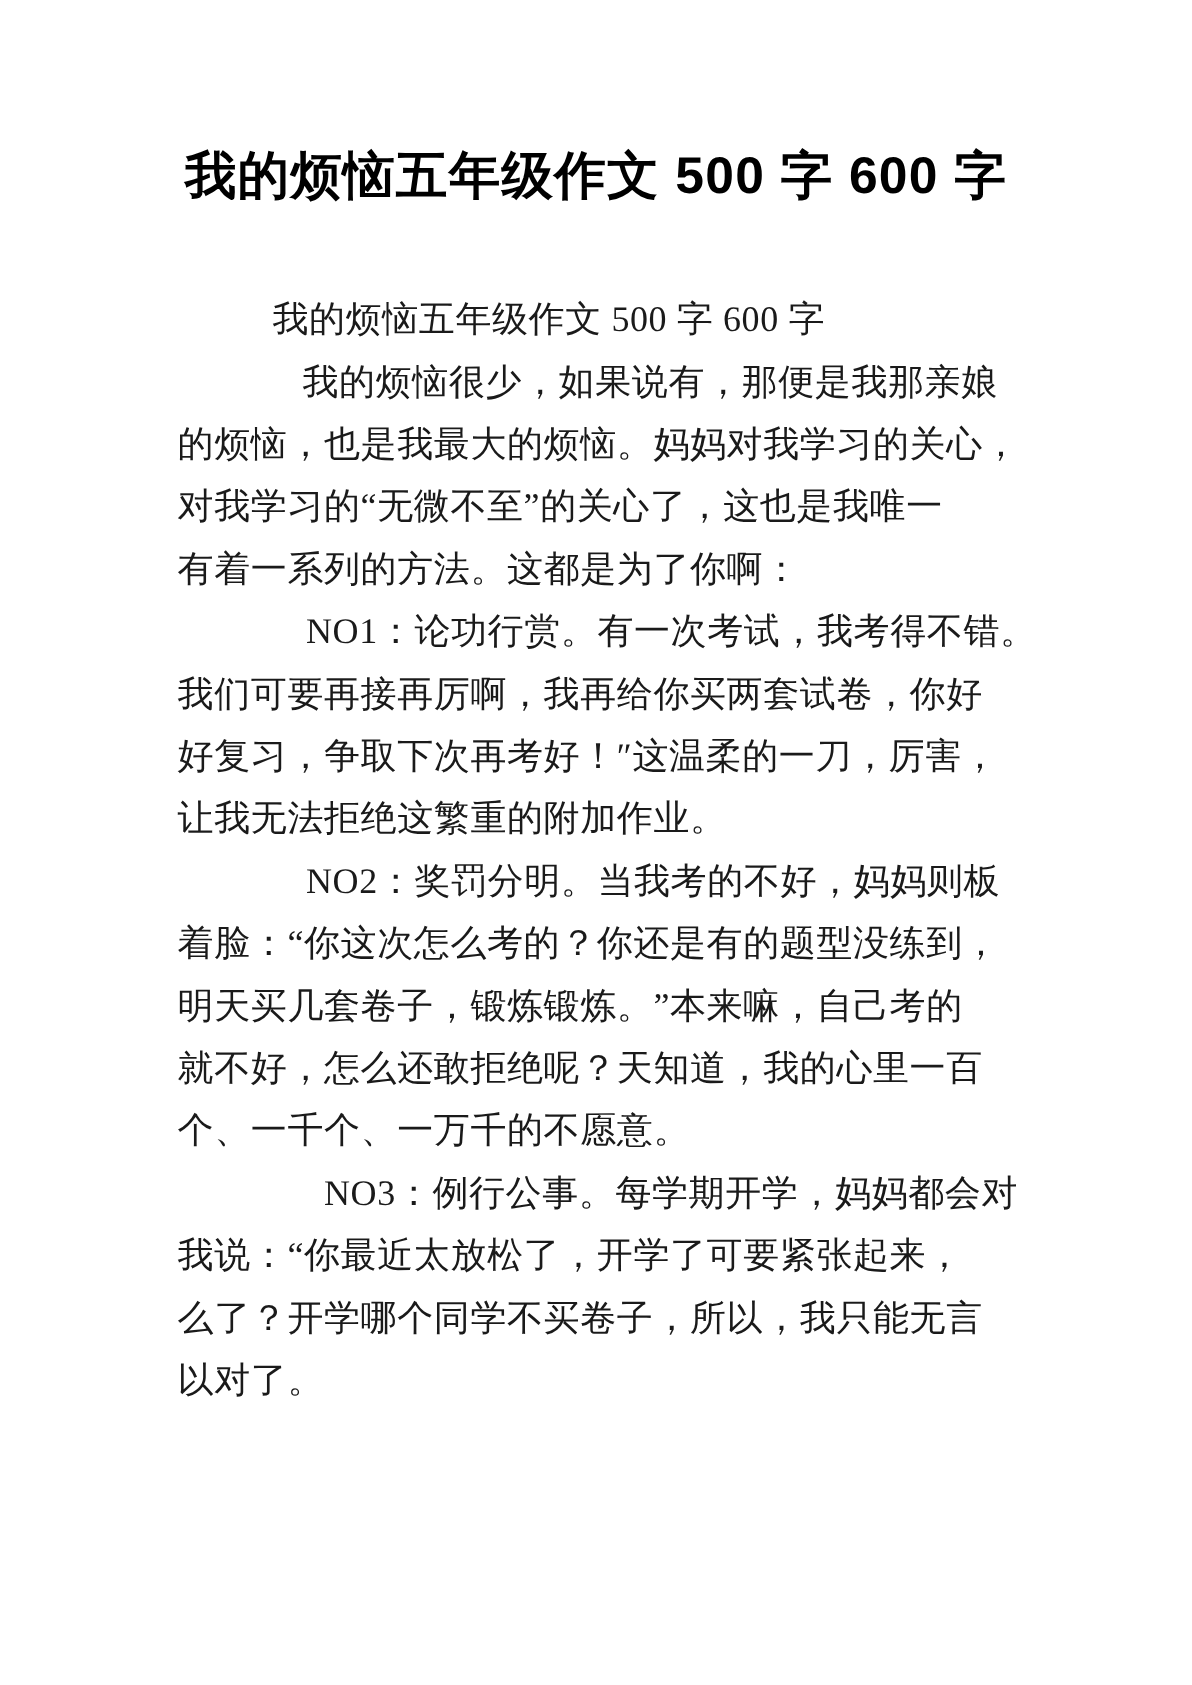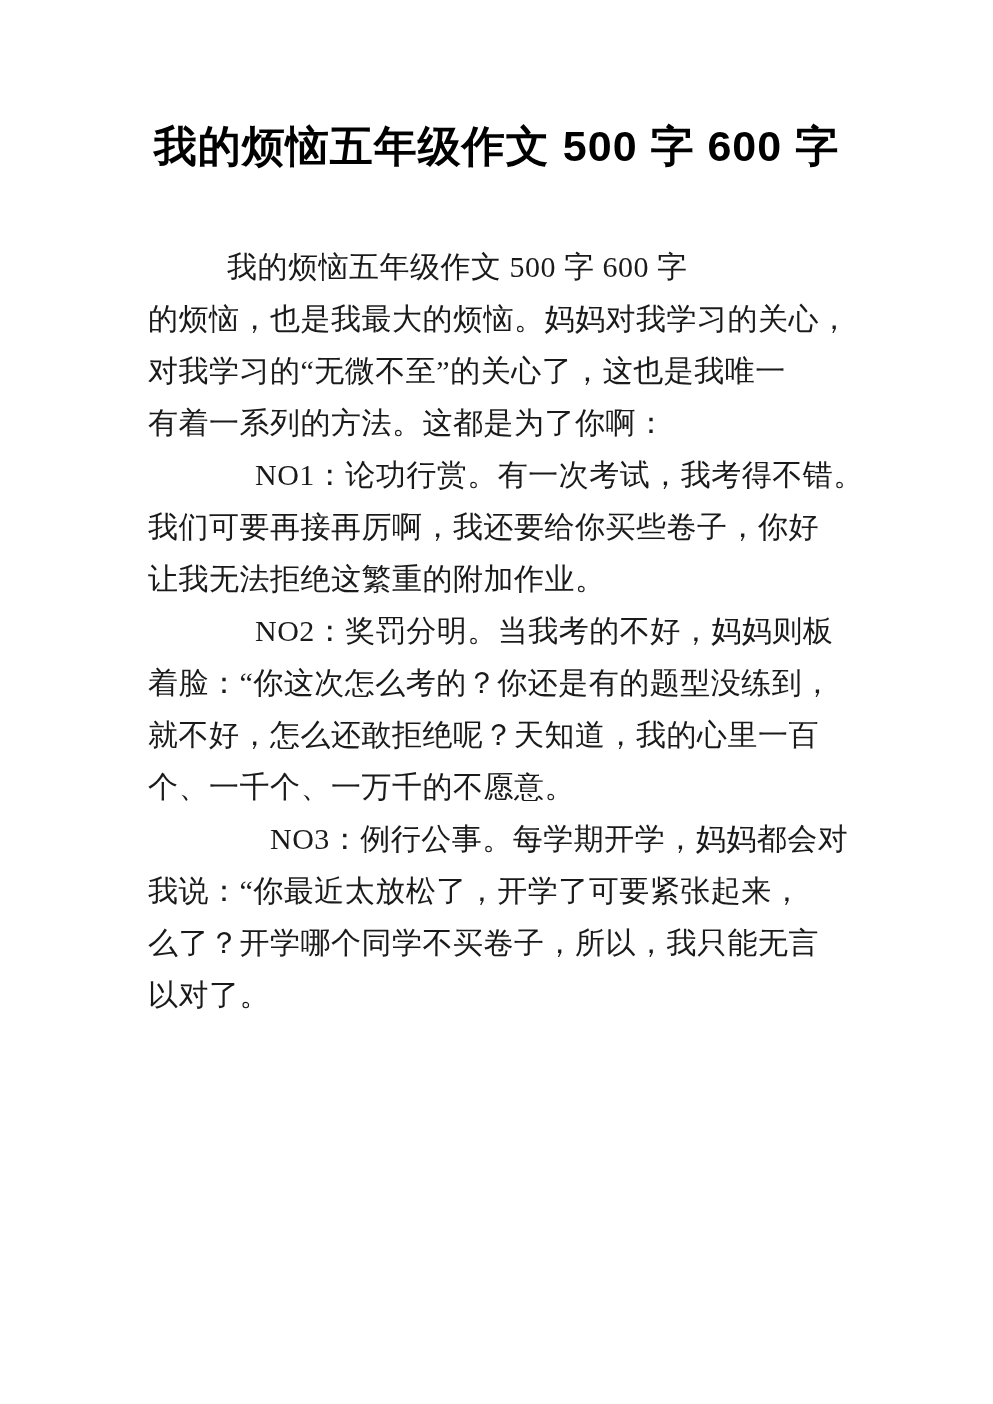--- a/index.html
+++ b/index.html
@@ -51,32 +51,35 @@
 </head>
 <body>
 
 <div class="page" style="background: rgb(255, 255, 255);">
   <div class="doc-title" style="color: rgb(0, 0, 0);">我的烦恼五年级作文 500 字 600 字</div>
   <div class="doc-body" style="color: rgb(26, 26, 26);">
       <div class="para">
         <div class="line" style="padding-left: 79px;">我的烦恼五年级作文 500 字 600 字</div>
       </div>
       <div class="para">
+        <div class="line" style="padding-left: 104px;">我的烦恼很少，如果说有，那便是我那亲娘</div>
         <div class="line">的烦恼，也是我最大的烦恼。妈妈对我学习的关心，</div>
         <div class="line">对我学习的“无微不至”的关心了，这也是我唯一</div>
         <div class="line">有着一系列的方法。这都是为了你啊：</div>
       </div>
       <div class="para">
         <div class="line" style="padding-left: 107px;">NO1：论功行赏。有一次考试，我考得不错。</div>
-        <div class="line">我们可要再接再厉啊，我还要给你买些卷子，你好</div>
+        <div class="line">我们可要再接再厉啊，我再给你买两套试卷，你好</div>
+        <div class="line">好复习，争取下次再考好！″这温柔的一刀，厉害，</div>
         <div class="line">让我无法拒绝这繁重的附加作业。</div>
       </div>
       <div class="para">
         <div class="line" style="padding-left: 107px;">NO2：奖罚分明。当我考的不好，妈妈则板</div>
         <div class="line">着脸：“你这次怎么考的？你还是有的题型没练到，</div>
+        <div class="line">明天买几套卷子，锻炼锻炼。”本来嘛，自己考的</div>
         <div class="line">就不好，怎么还敢拒绝呢？天知道，我的心里一百</div>
         <div class="line">个、一千个、一万千的不愿意。</div>
       </div>
       <div class="para">
         <div class="line" style="padding-left: 122px; text-align: center;">NO3：例行公事。每学期开学，妈妈都会对</div>
         <div class="line">我说：“你最近太放松了，开学了可要紧张起来，</div>
         <div class="line">么了？开学哪个同学不买卷子，所以，我只能无言</div>
         <div class="line">以对了。</div>
       </div>
     </div>

